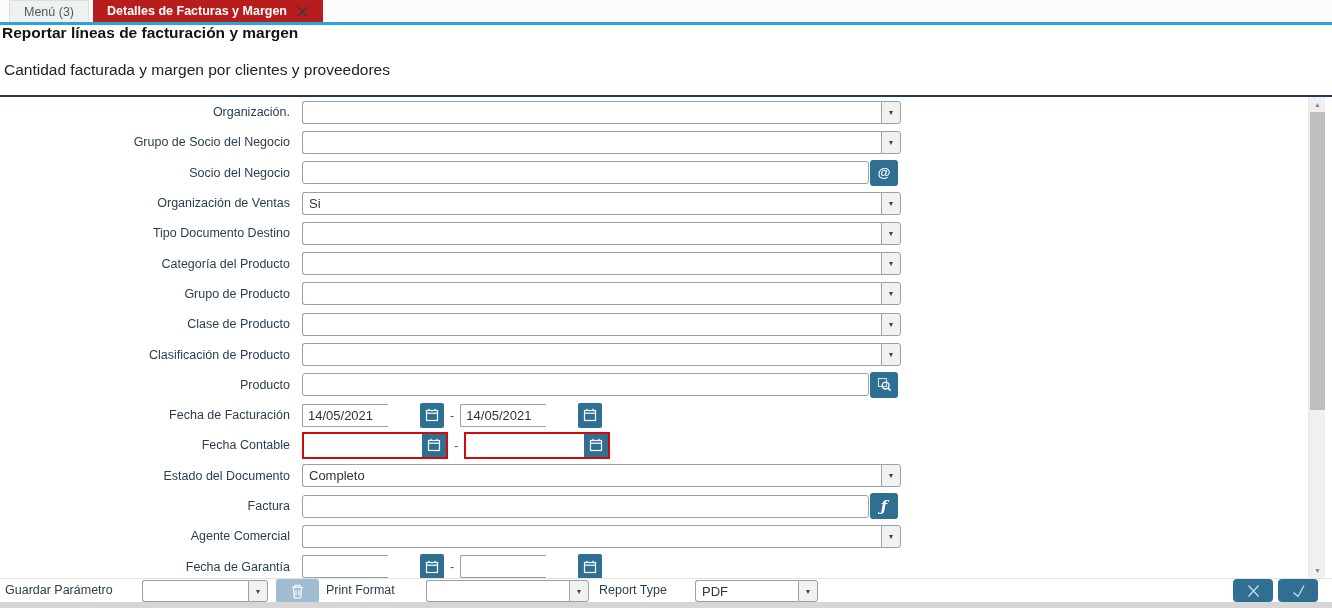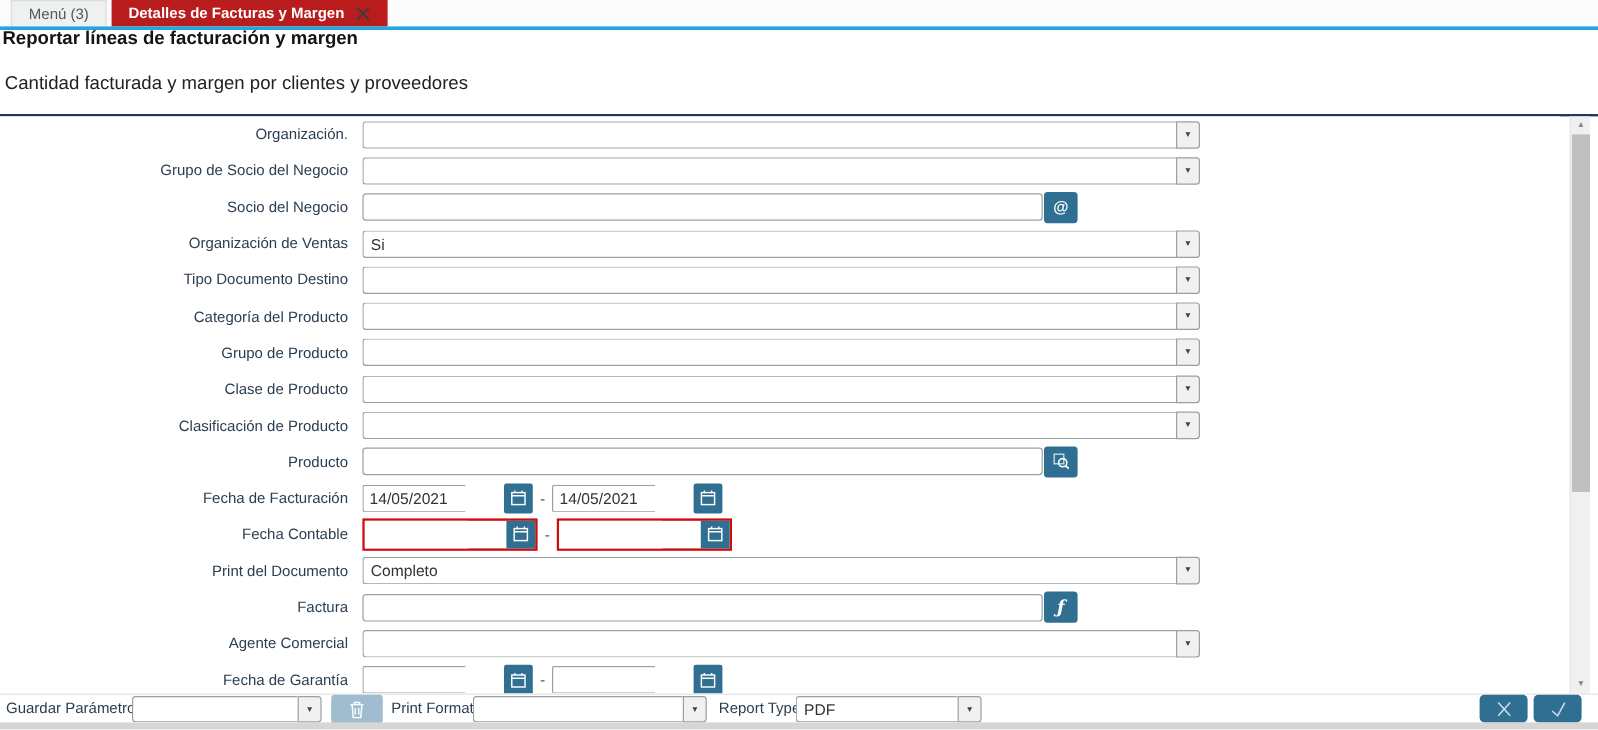--- a/index.html
+++ b/index.html
@@ -25,21 +25,21 @@
   .navy-rule { position:absolute; top:95px; left:0; right:0; height:2px; background:#1d3a5f; }
 
   
   .form-area { position:absolute; top:97px; left:0; width:1300px; height:481px;
     overflow:hidden; background:#fff; }
   .frow { height:30.3px; display:flex; align-items:center; }
   .flabel { width:290px; text-align:right; font-size:12.5px; color:#2b3e50;
     white-space:nowrap; flex:none; }
   .fwrap { margin-left:12px; display:flex; align-items:center; }
 
-  .combo { display:flex; width:698px; height:23px; }
+  .combo { display:flex; width:599px; height:23px; }
   .combo input { flex:1; min-width:0; border:1px solid #9aa0a3; border-right:none;
     border-radius:3px 0 0 3px; padding:0 6px; font-size:13px; color:#333; outline:none; }
   .combo-btn { width:20px; flex:none; background:#f1f1f1; border:1px solid #9aa0a3;
     border-radius:0 3px 3px 0; display:flex; align-items:center; justify-content:center;
     font-size:7px; color:#444; cursor:pointer; }
 
   .search-group { display:flex; align-items:center; width:596px; }
   .search-group input { flex:1; min-width:0; height:23px; border:1px solid #9aa0a3;
     border-radius:3px; padding:0 6px; font-size:13px; color:#333; outline:none; }
   .icon-btn { width:28px; height:26px; flex:none; margin-left:1px; background:#2f6f92;
@@ -67,21 +67,21 @@
   .sb-up { top:0; } .sb-down { bottom:0; }
   .sb-thumb { position:absolute; top:15px; left:1px; width:15px; height:298px;
     background:#bfbfbf; cursor:grab; }
 
   
   .footer { position:absolute; top:578px; left:0; right:0; height:24px; background:#fff;
     border-top:1px solid #e3e3e3; }
   .f-label { position:absolute; top:4px; font-size:12.5px; color:#2b3e50; white-space:nowrap; }
   .f-combo { position:absolute; top:1px; height:22px; display:flex; }
   .f-combo input { flex:1; min-width:0; border:1px solid #9aa0a3; border-right:none;
-    border-radius:3px 0 0 3px; padding:0 6px; font-size:13px; color:#333; outline:none; }
+    border-radius:3px 0 0 3px; padding:0 6px; font-size:13px; color:#333; outline:none;margin-left:32px; }
   .trash-btn { position:absolute; left:276px; top:0; width:43px; height:24px;
     background:#9fbcd1; border:none; border-radius:3px; display:flex; align-items:center;
     justify-content:center; cursor:pointer; }
   .confirm-btn { position:absolute; top:0; width:40px; height:23px; background:#2f6f92;
     border:none; border-radius:4px; display:flex; align-items:center; justify-content:center;
     cursor:pointer; }
   .btn-cancel { right:59px; } .btn-ok { right:14px; }
   .bottom-strip { position:absolute; bottom:0; left:0; right:0; height:6px; background:#d6d6d6; }
 </style>
 </head>
@@ -274,21 +274,21 @@
                   <line x1="4" y1="0.8" x2="4" y2="3" stroke="#fff" stroke-width="1.2"></line>
                   <line x1="10" y1="0.8" x2="10" y2="3" stroke="#fff" stroke-width="1.2"></line>
                 </svg>
           </button>
         </div>
       </div>
         </div>
     </div>
 
     <div class="frow">
-      <div class="flabel">Print del Documento</div>
+      <div class="flabel">Estado del Documento</div>
       <div class="fwrap">
           <div class="combo">
         <input value="Completo" style="">
         <div class="combo-btn">▼</div>
       </div>
         </div>
     </div>
 
     <div class="frow">
       <div class="flabel">Factura</div>

